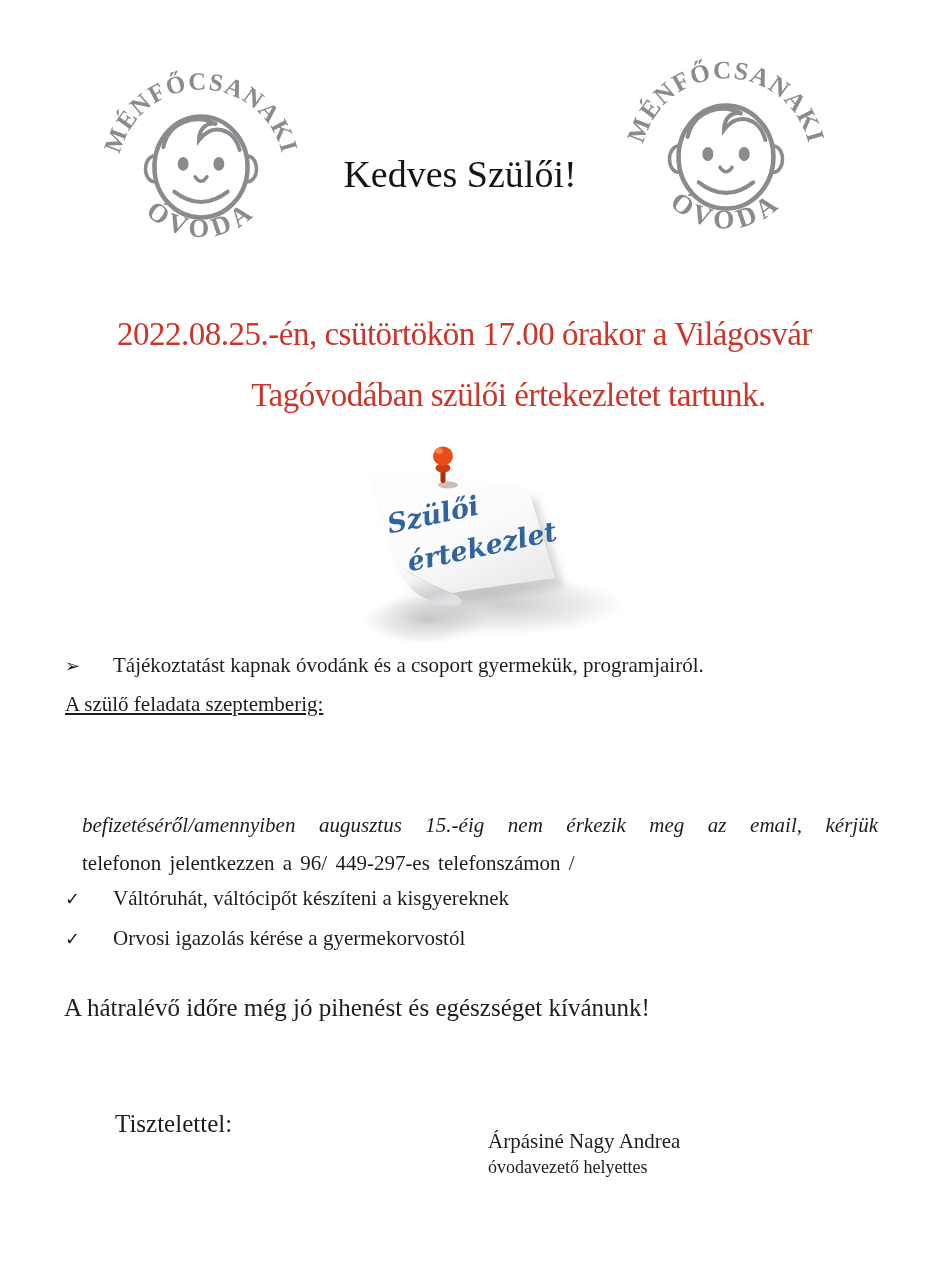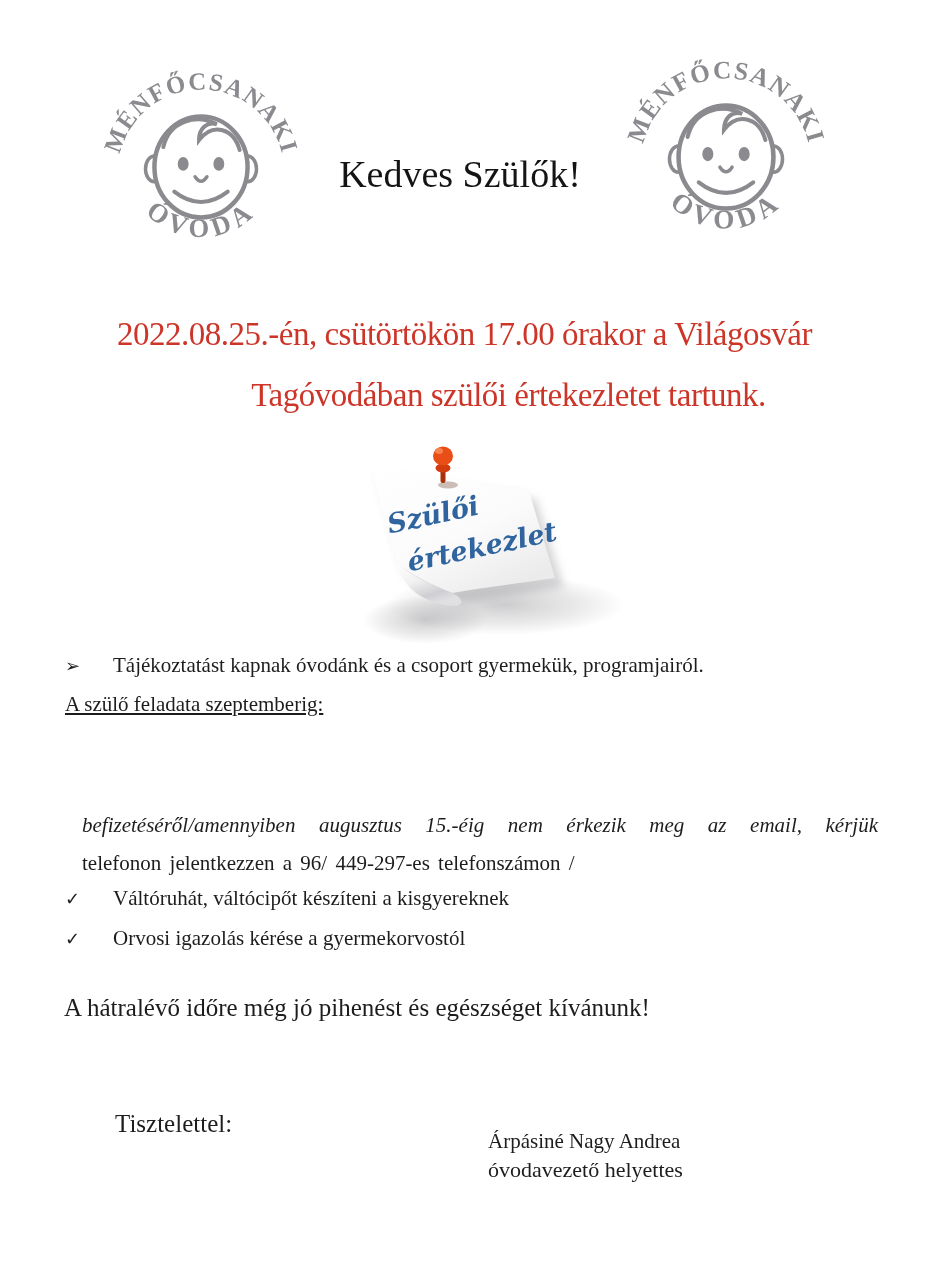--- a/index.html
+++ b/index.html
@@ -60,21 +60,21 @@
   .chk-l3 { left:82px; top:850px; word-spacing:3px; }
   .chk-2  { left:65px; top:885px; }
   .chk-3  { left:65px; top:925px; }
   
   .closing {
     position:absolute; left:64px; top:994px; font-size:25px; color:#1d1d1f;
   }
   
   .sig-salutation { position:absolute; left:115px; top:1110px; font-size:25px; }
   .sig-name       { position:absolute; left:488px; top:1129px; font-size:21px; }
-  .sig-role       { position:absolute; left:488px; top:1157px; font-size:22px; }
+  .sig-role       { position:absolute; left:488px; top:1157px; font-size:18px; }
 </style>
 </head>
 <body>
 
 <div class="page">
 
   <div class="logo logo-left">
     <svg viewBox="0 0 200 218" xmlns="http://www.w3.org/2000/svg" xmlns:xlink="http://www.w3.org/1999/xlink">
       <defs>
         <path id="arcTopL" d="M 16,126 A 84,84 0 0 1 184,126"></path>
@@ -92,21 +92,21 @@
         <ellipse cx="118" cy="117" rx="5.5" ry="7" fill="#8a8a8f" stroke="none"></ellipse>
         <path d="M 94,130 Q 100,139 106,130" stroke-width="3.5"></path>
         <path d="M 73,145 Q 100,166 127,145" stroke-width="4"></path>
       </g>
       <text class="logo-arc-bottom">
         <textPath xlink:href="#arcBotL" href="#arcBotL" startOffset="50%">ÓVODA</textPath>
       </text>
     </svg>
   </div>
 
-  <div class="page-title">Kedves Szülők!</div>
+  <div class="page-title">Kedves Szülői!</div>
 
   <div class="logo logo-right">
     <svg viewBox="0 0 200 218" xmlns="http://www.w3.org/2000/svg" xmlns:xlink="http://www.w3.org/1999/xlink">
       <defs>
         <path id="arcTopR" d="M 16,126 A 84,84 0 0 1 184,126"></path>
         <path id="arcBotR" d="M 38,160 A 78,78 0 0 0 162,160"></path>
       </defs>
       <text class="logo-arc-top">
         <textPath xlink:href="#arcTopR" href="#arcTopR" startOffset="50%">MÉNFŐCSANAKI</textPath>
       </text>

